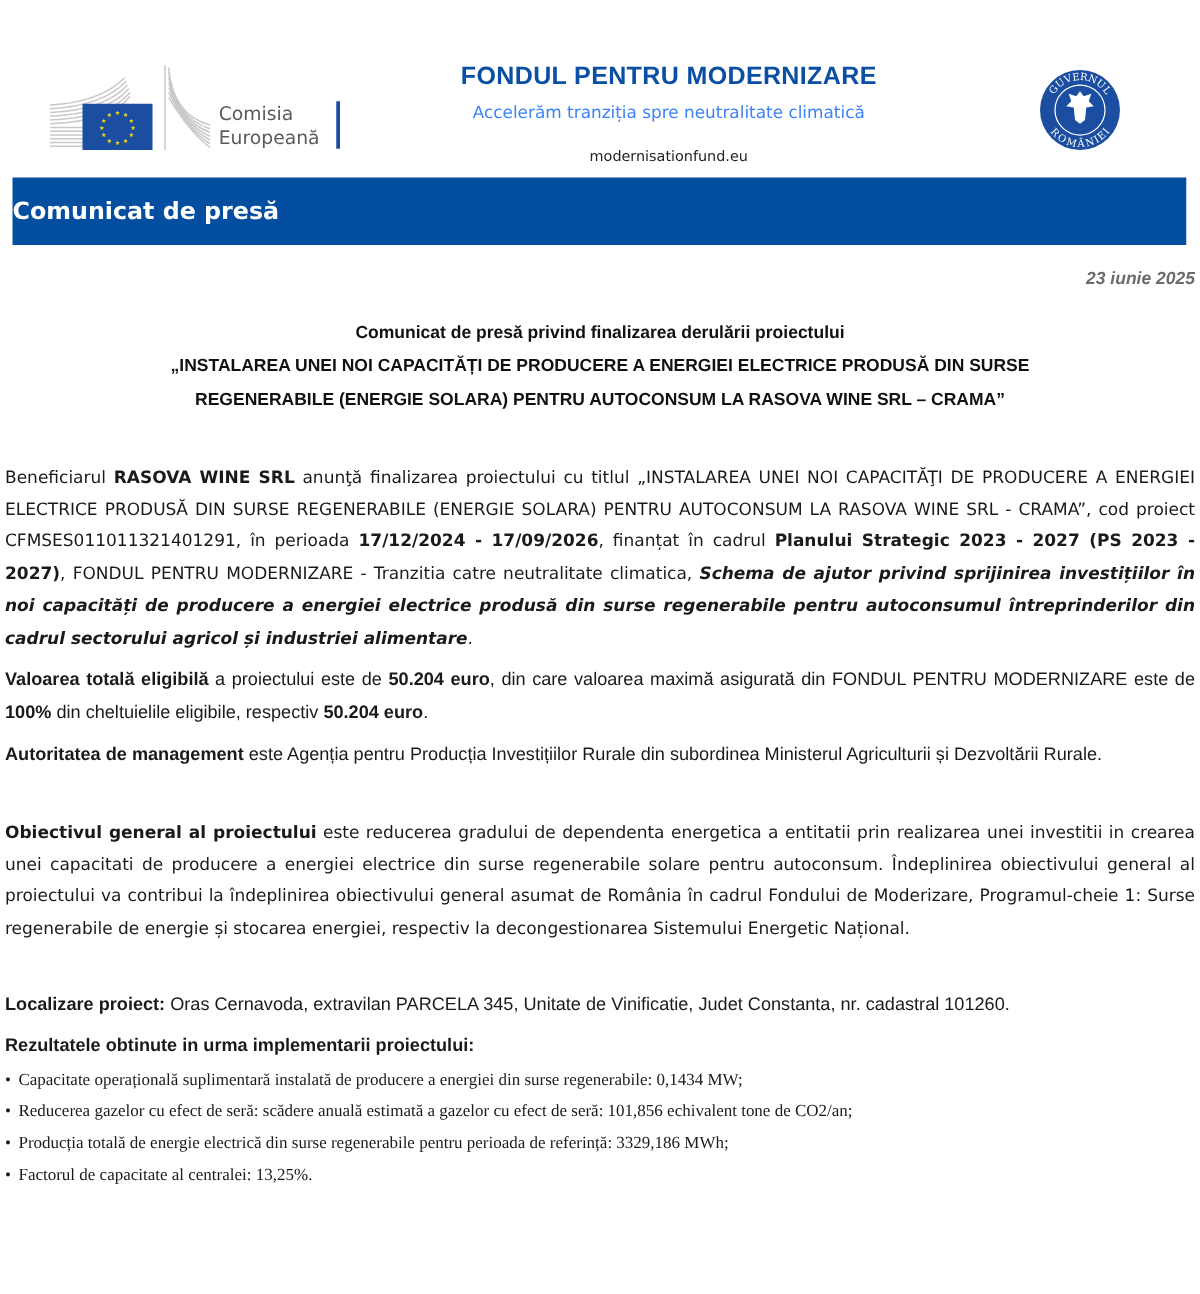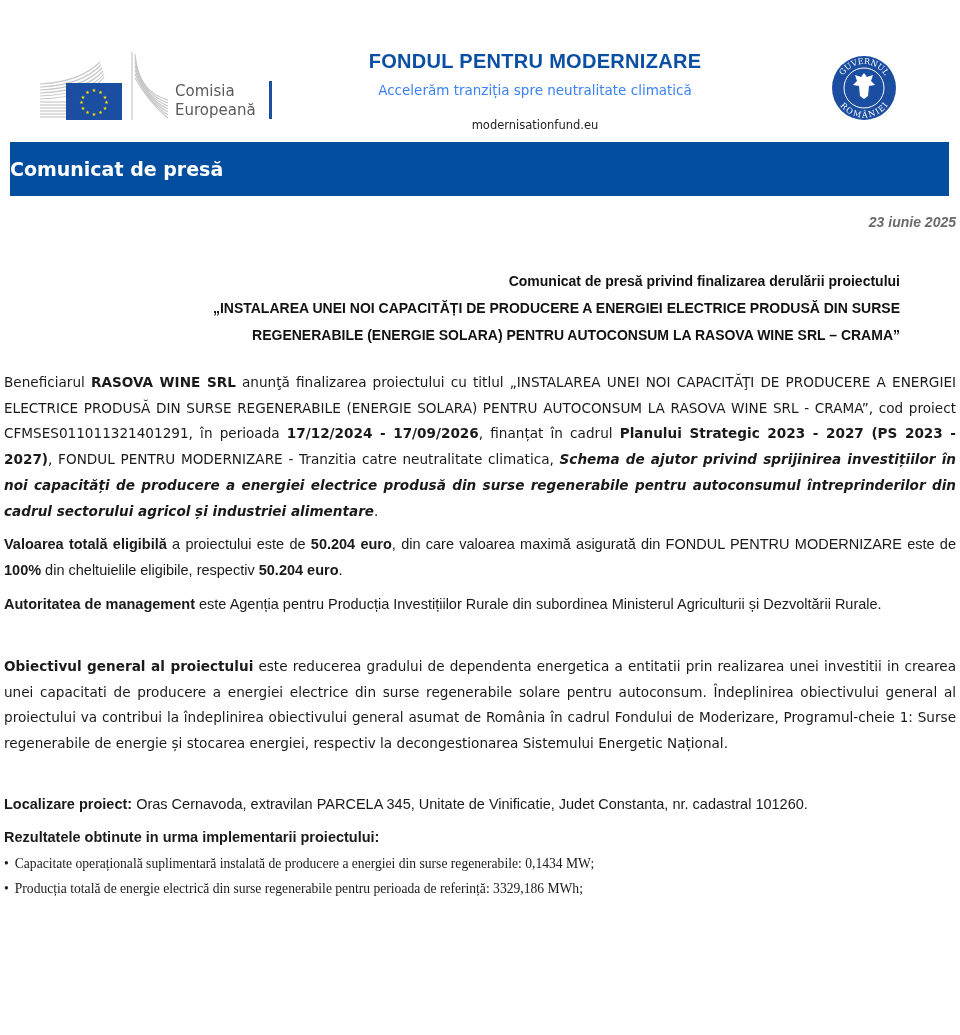--- a/index.html
+++ b/index.html
@@ -21,21 +21,21 @@
   .fund-sub { font-family: "DejaVu Sans", sans-serif; font-size: 13.5px; color: #3b82f6; margin-top: 9px; text-align: center; }
   .fund-url { font-family: "DejaVu Sans", sans-serif; font-size: 11.5px; color: #222; margin-top: 20px; }
 
   .gov-logo { position: absolute; left: 831px; top: 55px; width: 66px; height: 66px; }
 
   .banner { position: absolute; left: 10px; top: 142px; width: 939px; height: 54px; background: #044e9f; display: flex; align-items: center; justify-content: flex-start; }
   .banner-title { font-family: "DejaVu Sans", sans-serif; font-weight: bold; font-size: 19px; color: #ffffff; }
 
   .date { position: absolute; right: 4px; top: 214px; font-family: "Liberation Sans", sans-serif; font-style: italic; font-weight: bold; font-size: 14px; color: #6b6b6b; }
 
-  .doc-title { position: absolute; left: 60px; top: 252px; width: 840px; text-align: right; font-family: "Liberation Sans", sans-serif; font-weight: bold; font-size: 14px; color: #111; margin-top: 16px; }
+  .doc-title { position: absolute; left: 60px; top: 252px; width: 840px; text-align: center; font-family: "Liberation Sans", sans-serif; font-weight: bold; font-size: 14px; color: #111; }
   .doc-title div { line-height: 27px; }
 
   .body-text { position: absolute; left: 4px; top: 370px; width: 952px; font-family: "DejaVu Sans", sans-serif; font-size: 13.6px; line-height: 25.7px; color: #1a1a1a; }
   .body-text p { margin: 0; text-align: justify; }
   .p1 { position: absolute; top: 0; }
   .p2 { position: absolute; top: 162px; }
   .p3 { position: absolute; top: 222px; }
   .p4 { position: absolute; top: 284px; }
   .p5 { position: absolute; top: 422px; }
   .p6 { position: absolute; top: 455px; }
@@ -145,15 +145,17 @@
   <p class="p3 narrow"><b>Autoritatea de management</b><span> este Agenția pentru Producția Investițiilor Rurale din subordinea Ministerul Agriculturii și Dezvoltării Rurale.</span></p>
 
   <p class="p4"><b>Obiectivul general al proiectului</b><span> este reducerea gradului de dependenta energetica a entitatii prin realizarea unei investitii in crearea unei capacitati de producere a energiei electrice din surse regenerabile solare pentru autoconsum. Îndeplinirea obiectivului general al proiectului va contribui la îndeplinirea obiectivului general asumat de România în cadrul Fondului de Moderizare, Programul-cheie 1: Surse regenerabile de energie și stocarea energiei, respectiv la decongestionarea Sistemului Energetic Național.</span></p>
 
   <p class="p5 narrow"><b>Localizare proiect:</b><span> Oras Cernavoda, extravilan PARCELA 345, Unitate de Vinificatie, Judet Constanta, nr. cadastral 101260.</span></p>
 
   <p class="p6 narrow"><b>Rezultatele obtinute in urma implementarii proiectului:</b></p>
 
   <ul class="results">
     <li>Capacitate operațională suplimentară instalată de producere a energiei din surse regenerabile: 0,1434 MW;</li>
+    <li>Reducerea gazelor cu efect de seră: scădere anuală estimată a gazelor cu efect de seră: 101,856 echivalent tone de CO2/an;</li>
     <li>Producția totală de energie electrică din surse regenerabile pentru perioada de referință: 3329,186 MWh;</li>
+    <li>Factorul de capacitate al centralei: 13,25%.</li>
   </ul>
 </div>
 
 </body></html>

